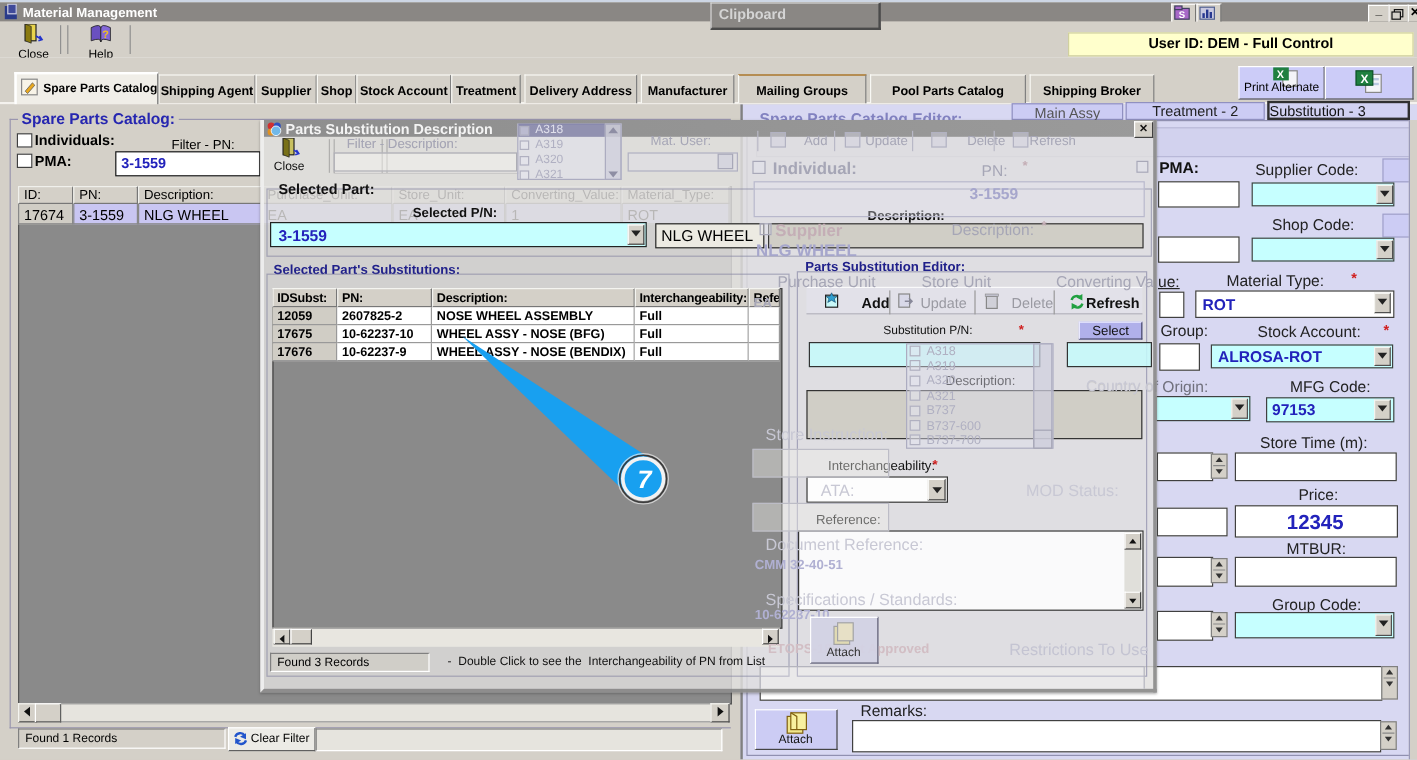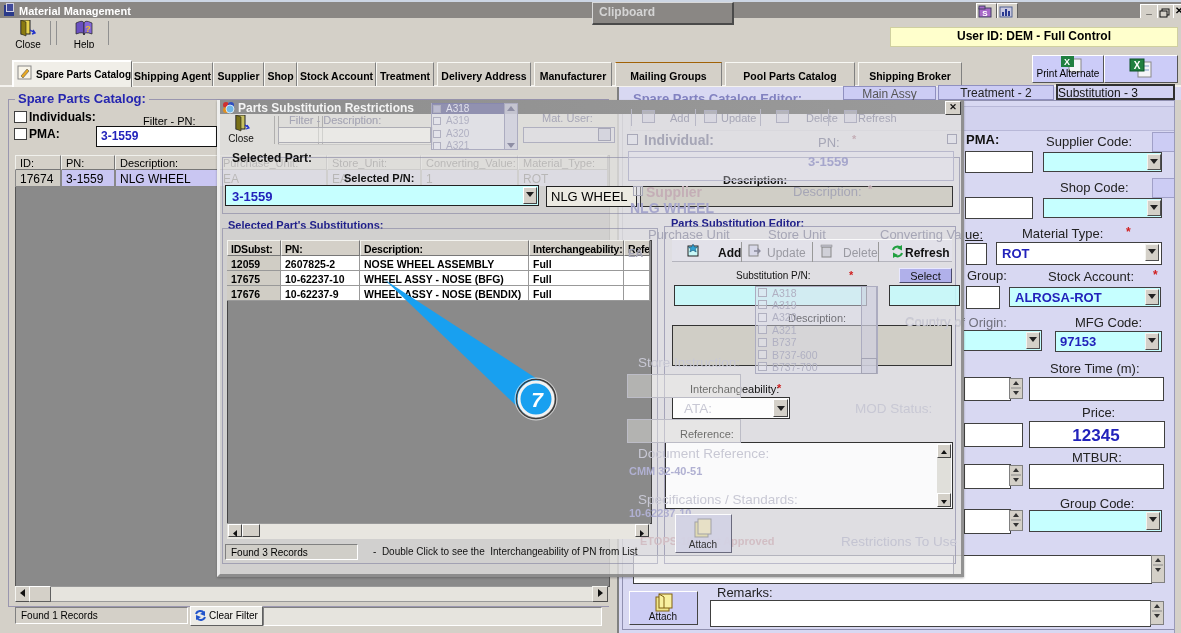--- a/index.html
+++ b/index.html
@@ -268,21 +268,21 @@
 <div class="ab" style="left:1174px;top:100px;width:7px;height:533px;background:#d4d0c8;border-left:1px solid #9a9ab8;"></div>
 
 <div class="ab" style="left:217px;top:100px;width:747px;height:477px;background:rgba(225,223,222,0.82);border-left:3px solid rgba(240,240,240,0.9);border-right:3px solid rgba(120,120,120,0.75);border-bottom:3px solid rgba(120,120,120,0.75);box-sizing:border-box;box-shadow:0 1px 2px rgba(60,60,60,0.4);"></div>
 <div class="ab" style="left:220px;top:100px;width:741px;height:14px;background:linear-gradient(90deg,#8e8e8e,#9a9a9a);"></div>
 <svg class="ab" style="left:222px;top:101px;" width="13" height="13">
     <circle cx="4" cy="4" r="3" fill="#d03030"></circle>
     <circle cx="9" cy="4" r="3" fill="#3050c0"></circle>
     <circle cx="4" cy="9" r="3" fill="#e09020"></circle>
     <circle cx="8" cy="8" r="4" fill="#70b8e8" stroke="#fff" stroke-width="0.7"></circle>
   </svg>
-<div class="ab bold" style="left:238px;top:101px;font-size:12px;color:#f4f4f4;">Parts Substitution Restrictions</div>
+<div class="ab bold" style="left:238px;top:101px;font-size:12px;color:#f4f4f4;">Parts Substitution Description</div>
 <div class="ab" style="left:945px;top:101px;width:14px;height:12px;background:#d4d0c8;border-top:1px solid #fff;border-left:1px solid #fff;border-right:1px solid #404040;border-bottom:1px solid #404040;text-align:center;font-size:9px;line-height:11px;font-weight:bold;color:#111;">✕</div>
 <div class="ab" style="left:222px;top:115px;width:38px;height:31px;text-align:center;"><svg width="18" height="17">
       <rect x="4" y="0" width="9" height="14" fill="#c8c060" stroke="#222"></rect>
       <polygon points="4,0 9,2 9,16 4,14" fill="#787018" stroke="#222" stroke-width="0.6"></polygon>
       <path d="M13 10 l4 3 m-2 -3 l2 3 l-3 1" stroke="#2233cc" stroke-width="1.3" fill="none"></path>
     </svg><div style="font-size:10px;margin-top:-3px;color:#111;">Close</div></div>
 <div class="ab" style="left:274px;top:116px;width:1px;height:28px;background:rgba(130,130,130,0.5);"></div>
 <div class="ab" style="left:278px;top:116px;width:1px;height:28px;background:rgba(130,130,130,0.5);"></div>
 <div class="ab" style="left:318px;top:116px;width:1px;height:28px;background:rgba(130,130,130,0.5);"></div>
 <div class="ab" style="left:322px;top:116px;width:1px;height:28px;background:rgba(130,130,130,0.5);"></div>

